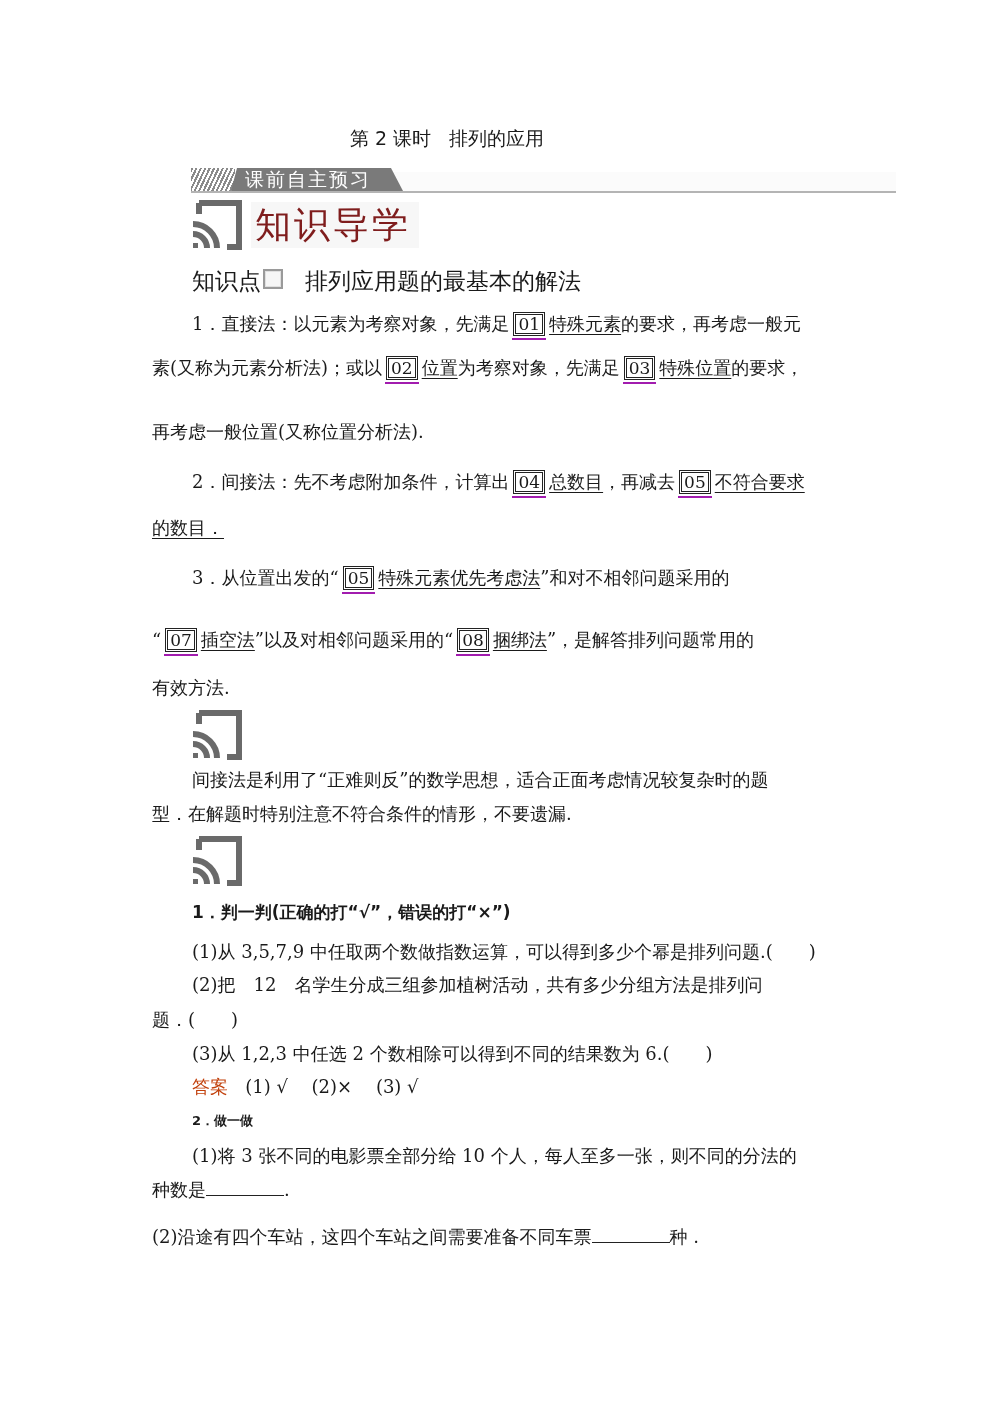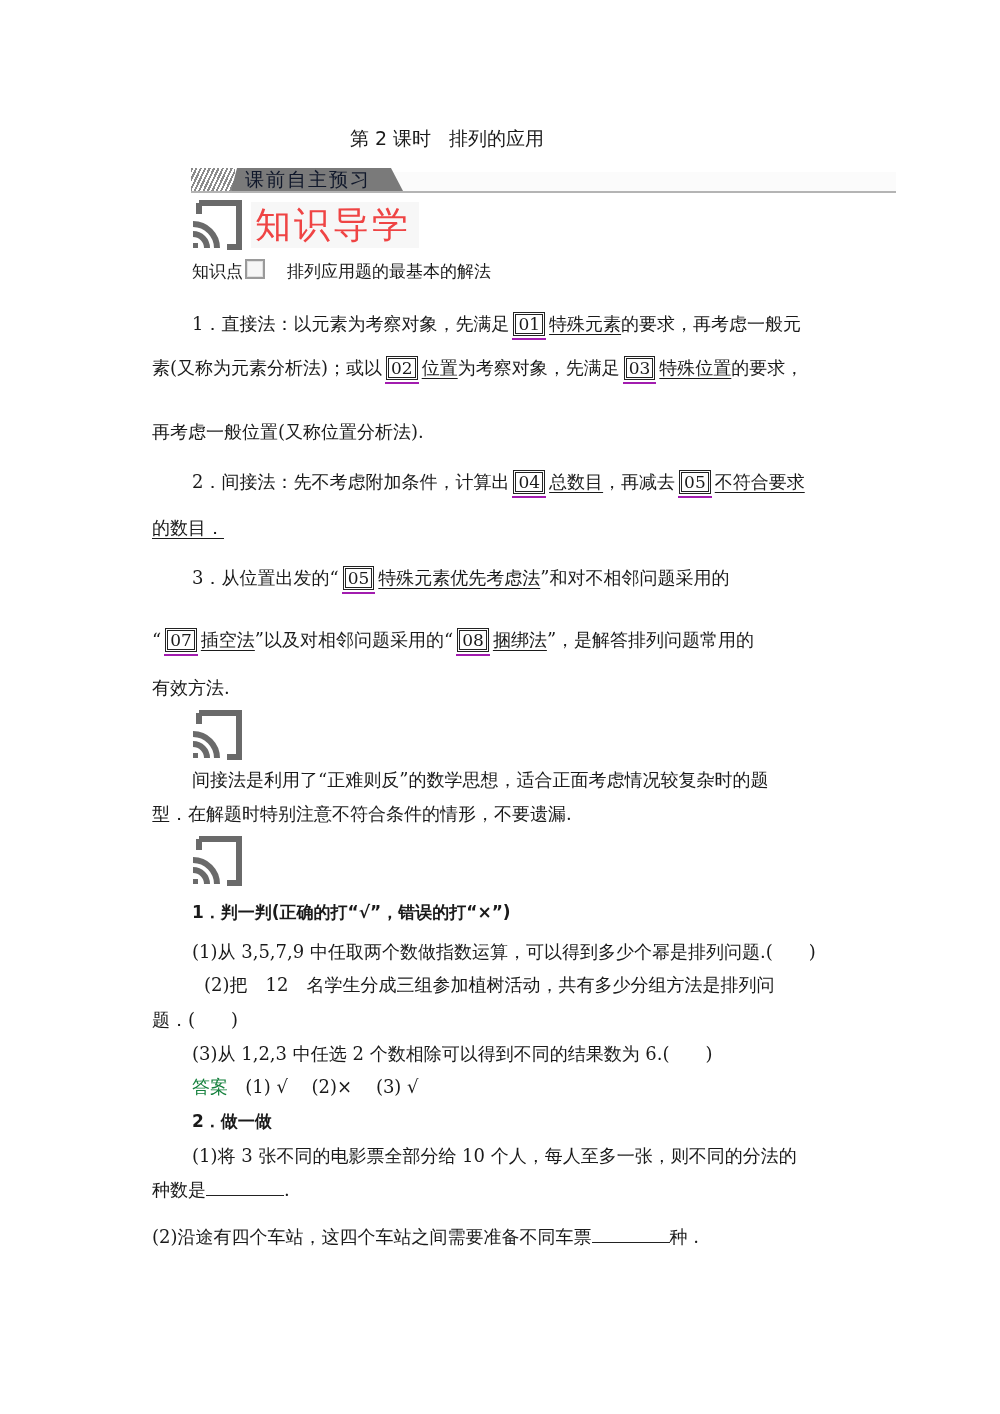--- a/index.html
+++ b/index.html
@@ -21,46 +21,46 @@
   .banner .rule { position: absolute; left: 0; right: 0; bottom: 0; height: 2px; background: #b4b4b4; }
   .banner .fill { position: absolute; left: 180px; right: 0; top: 6px; bottom: 2px; background: #fbfbfb; }
   .banner .stripes {
     position: absolute; left: 0; top: 2px; width: 44px; height: 23px;
     background: repeating-linear-gradient(115deg, #8a8a8a 0 2px, #ffffff 2px 4px);
   }
   .banner .tab {
     position: absolute; left: 40px; top: 2px; width: 172px; height: 23px;
     background: #7a7a7a;
     clip-path: polygon(6px 0, 160px 0, 172px 100%, 0 100%);
-    color: #0f172a; font-size: 19px; line-height: 23px; padding-left: 14px; box-sizing: border-box;
+    color: #ffffff; font-size: 19px; line-height: 23px; padding-left: 14px; box-sizing: border-box;
     letter-spacing: 2px;
   }
 
   
   .subhead { left: 191px; height: 50px; display: flex; align-items: center; }
   .subhead .icon { width: 52px; height: 50px; margin-right: 8px; }
   .subhead .label {
     font-family: "DejaVu Sans", "Liberation Sans", sans-serif;
-    font-size: 36px; color: #ef4444; font-weight: normal; letter-spacing: 3px;
+    font-size: 36px; color: #7f1d1d; font-weight: normal; letter-spacing: 3px;
     background: #f7f7f7; padding: 0 8px 0 4px; line-height: 46px;
   }
 
-  .kp { left: 192px; top: 260px; font-size: 17px; font-family: "DejaVu Sans", "Liberation Sans", sans-serif; display: flex; align-items: center; justify-content: center; }
+  .kp { left: 192px; top: 266px; font-size: 23px; font-family: "DejaVu Sans", "Liberation Sans", sans-serif; display: flex; align-items: center; justify-content: center; }
   .kp .box { display: inline-block; width: 16px; height: 16px; border: 2px solid #9a9a9a; box-shadow: inset 0 0 0 1px #e0e0e0; background: #f6f6f6; margin: -6px 22px 0 2px; }
 
   .line { font-size: 18px; white-space: nowrap; line-height: 24px; }
   .u { text-decoration: underline; text-underline-offset: 4px; text-decoration-thickness: 1px; }
   .blank {
     display: inline-block; border-bottom: 2px solid #a21caf; padding: 0 3px 1px 3px; margin: 0 3px; line-height: 18px;
   }
   .num {
     display: inline-block; border: 1px solid #222; padding: 0 2px; font-size: 17px; line-height: 18px;
     outline: 1px solid #222; outline-offset: 1px; margin-bottom: 3px;
   }
-  .red { color: #15803d; font-family: "DejaVu Sans", "Liberation Sans", sans-serif; }
+  .red { color: #c2410c; font-family: "DejaVu Sans", "Liberation Sans", sans-serif; }
   .bold { font-family: "DejaVu Sans", "Liberation Sans", sans-serif; font-weight: bold; }
   .fill-blank { display: inline-block; width: 78px; border-bottom: 1px solid #222; height: 16px; vertical-align: baseline; }
 </style>
 </head>
 <body>
 
 <div class="abs title">
   <span>第 2 课时</span><span class="gap"></span><span>排列的应用</span>
 </div>
 
@@ -132,26 +132,26 @@
     <path d="M8 3 H48 V47 H36" fill="none" stroke="#6a6a6a" stroke-width="6"></path>
     <path d="M8 3 V14" fill="none" stroke="#6a6a6a" stroke-width="6"></path>
     <path d="M2 24 A24 24 0 0 1 26 48" fill="none" stroke="#6a6a6a" stroke-width="6"></path>
     <path d="M2 34 A14 14 0 0 1 16 48" fill="none" stroke="#6a6a6a" stroke-width="6"></path>
     <rect x="2" y="43" width="5" height="5" fill="#6a6a6a"></rect>
   </svg>
 </div>
 
 <div class="abs line bold" style="left:192px; top:900px; font-size:17px;"><span>1．判一判(正确的打“√”，错误的打“×”)</span></div>
 <div class="abs line" style="left:192px; top:940px;"><span>(1)从 3,5,7,9 中任取两个数做指数运算，可以得到多少个幂是排列问题.(　　)</span></div>
-<div class="abs line" style="left:192px; top:973px;margin-left:12px;"><span>(2)把　12　名学生分成三组参加植树活动，共有多少分组方法是排列问</span></div>
+<div class="abs line" style="left:192px; top:973px;"><span>(2)把　12　名学生分成三组参加植树活动，共有多少分组方法是排列问</span></div>
 <div class="abs line" style="left:152px; top:1008px;"><span>题．(　　)</span></div>
 <div class="abs line" style="left:192px; top:1042px;"><span>(3)从 1,2,3 中任选 2 个数相除可以得到不同的结果数为 6.(　　)</span></div>
 <div class="abs line" style="left:192px; top:1075px;">
   <span class="red">答案</span>&nbsp;&nbsp;&nbsp;<span>(1) √　 (2)×　 (3) √</span>
 </div>
-<div class="abs line bold" style="left:192px; top:1109px; font-size:17px;"><span>2．做一做</span></div>
+<div class="abs line bold" style="left:192px; top:1109px; font-size:13px;"><span>2．做一做</span></div>
 <div class="abs line" style="left:192px; top:1144px;"><span>(1)将 3 张不同的电影票全部分给 10 个人，每人至多一张，则不同的分法的</span></div>
 <div class="abs line" style="left:152px; top:1178px;">
   <span>种数是</span><span class="fill-blank"></span><span>.</span>
 </div>
 <div class="abs line" style="left:152px; top:1225px;">
   <span>(2)沿途有四个车站，这四个车站之间需要准备不同车票</span><span class="fill-blank"></span><span>种 .</span>
 </div>
 
 </body></html>

